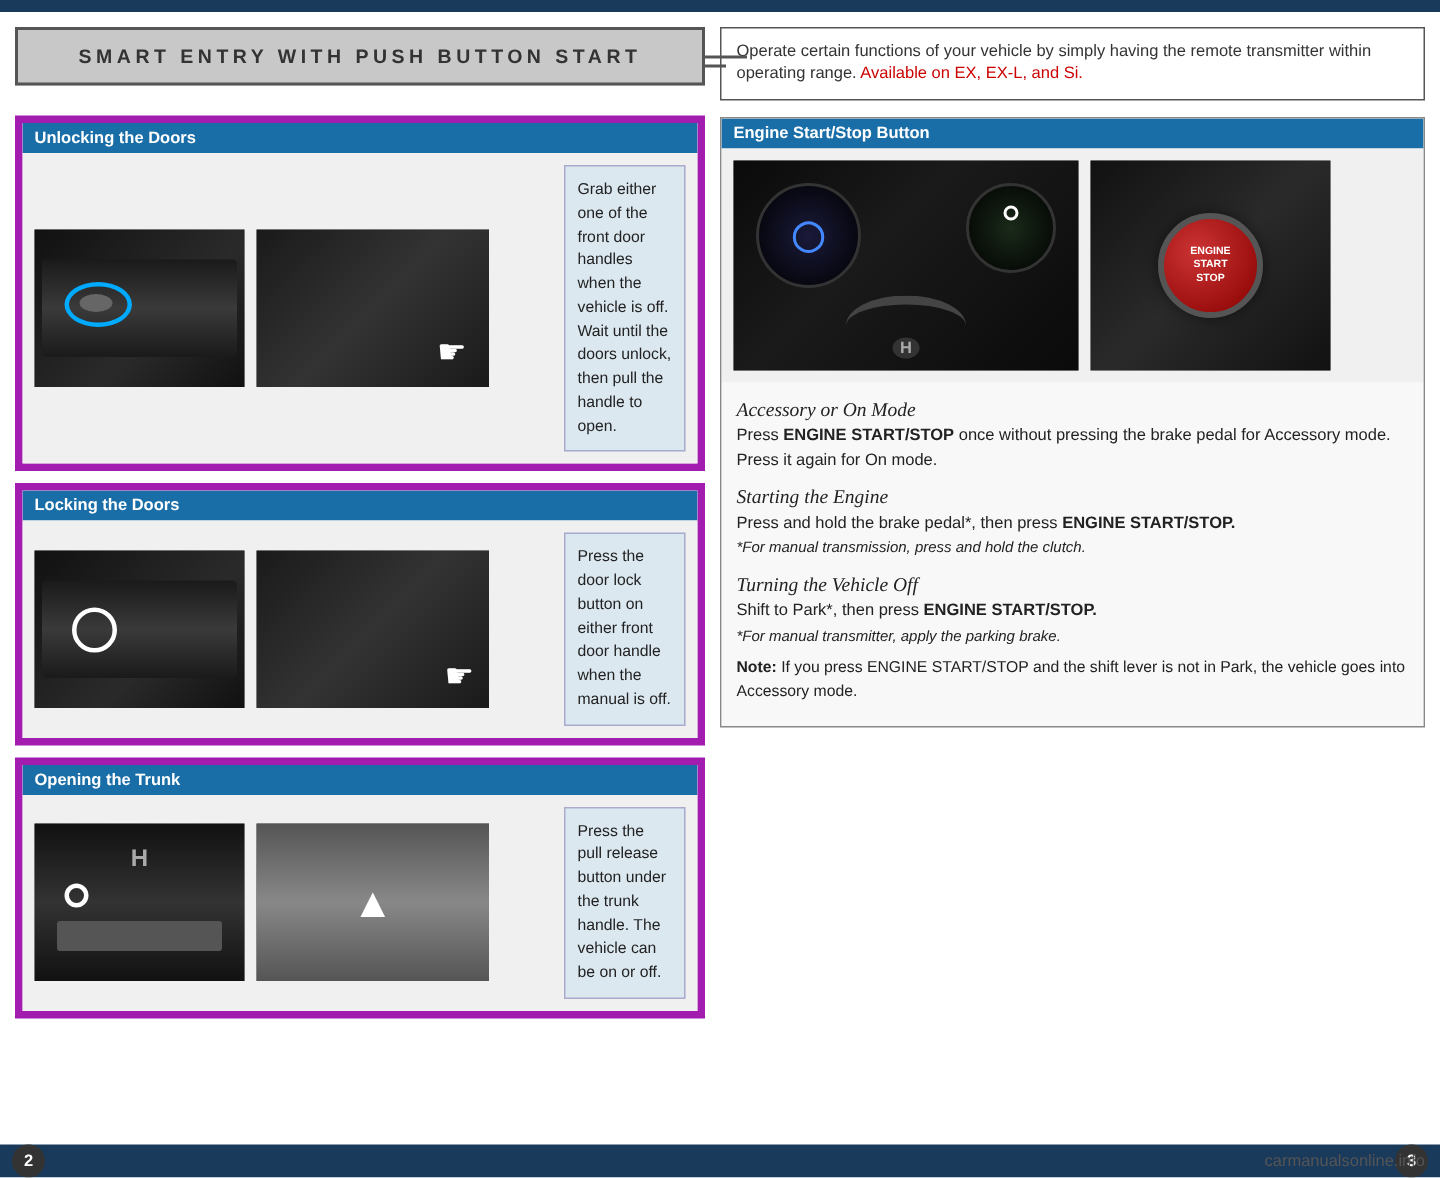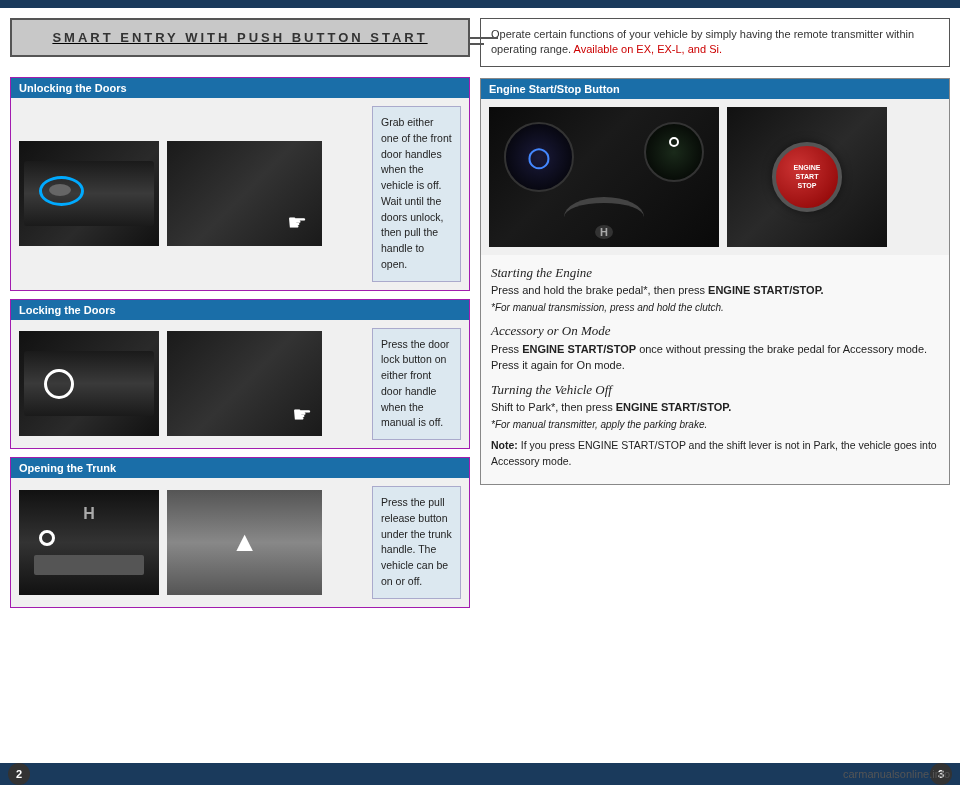--- a/index.html
+++ b/index.html
@@ -71,21 +71,21 @@
       line-height: 1.4;
       color: #333;
     }
 
     .info-box .available {
       color: #cc0000;
     }
 
     
     .section-card {
-      border: 1px solid #a21caf;
+      border: 5px solid #a21caf;
       margin-bottom: 8px;
       overflow: hidden;
     }
 
     .section-header {
       background: #1a6ea8;
       color: white;
       padding: 4px 8px;
       font-size: 11px;
       font-weight: bold;
@@ -258,21 +258,21 @@
   </style>
 </head>
 <body>
 
 <div class="top-bar"></div>
 
 <div style="display:flex; flex:1; padding: 10px; gap: 10px; height: calc(785px - 30px);">
 
   <div class="left-col">
 
-    <div style="position:relative; margin-bottom: 10px; text-decoration: underline;">
+    <div style="position:relative; margin-bottom: 10px;">
       <div class="title-banner">
         <span>SMART ENTRY WITH PUSH BUTTON START</span>
       </div>
 
       <div style="position:absolute; right:-14px; top:50%; width:14px; height:2px; background:#555; z-index:10;"></div>
     </div>
 
     <div class="section-card">
       <div class="section-header">
         <span>Unlocking the Doors</span>
@@ -389,27 +389,27 @@
               <span>ENGINE</span>
               <span>START</span>
               <span>STOP</span>
             </div>
           </div>
         </div>
       </div>
 
       <div class="engine-text">
         <p>
+          <span class="section-title">Accessory or On Mode</span><br>
+          <span>Press <strong>ENGINE START/STOP</strong> once without pressing the brake pedal for Accessory mode. Press it again for On mode.</span>
+        </p>
+        <p>
           <span class="section-title">Starting the Engine</span><br>
           <span>Press and hold the brake pedal*,  then press <strong>ENGINE START/STOP.</strong></span><br>
           <span class="italic-small">*For manual transmission, press and hold the clutch.</span>
-        </p>
-        <p>
-          <span class="section-title">Accessory or On Mode</span><br>
-          <span>Press <strong>ENGINE START/STOP</strong> once without pressing the brake pedal for Accessory mode. Press it again for On mode.</span>
         </p>
         <p>
           <span class="section-title">Turning the Vehicle Off</span><br>
           <span>Shift to Park*, then press <strong>ENGINE START/STOP.</strong></span><br>
           <span class="italic-small">*For manual transmitter, apply the parking brake.</span>
         </p>
         <p class="note">
           <strong>Note:</strong> <span>If you press ENGINE START/STOP and the shift lever is not in Park, the vehicle goes into Accessory mode.</span>
         </p>
       </div>

